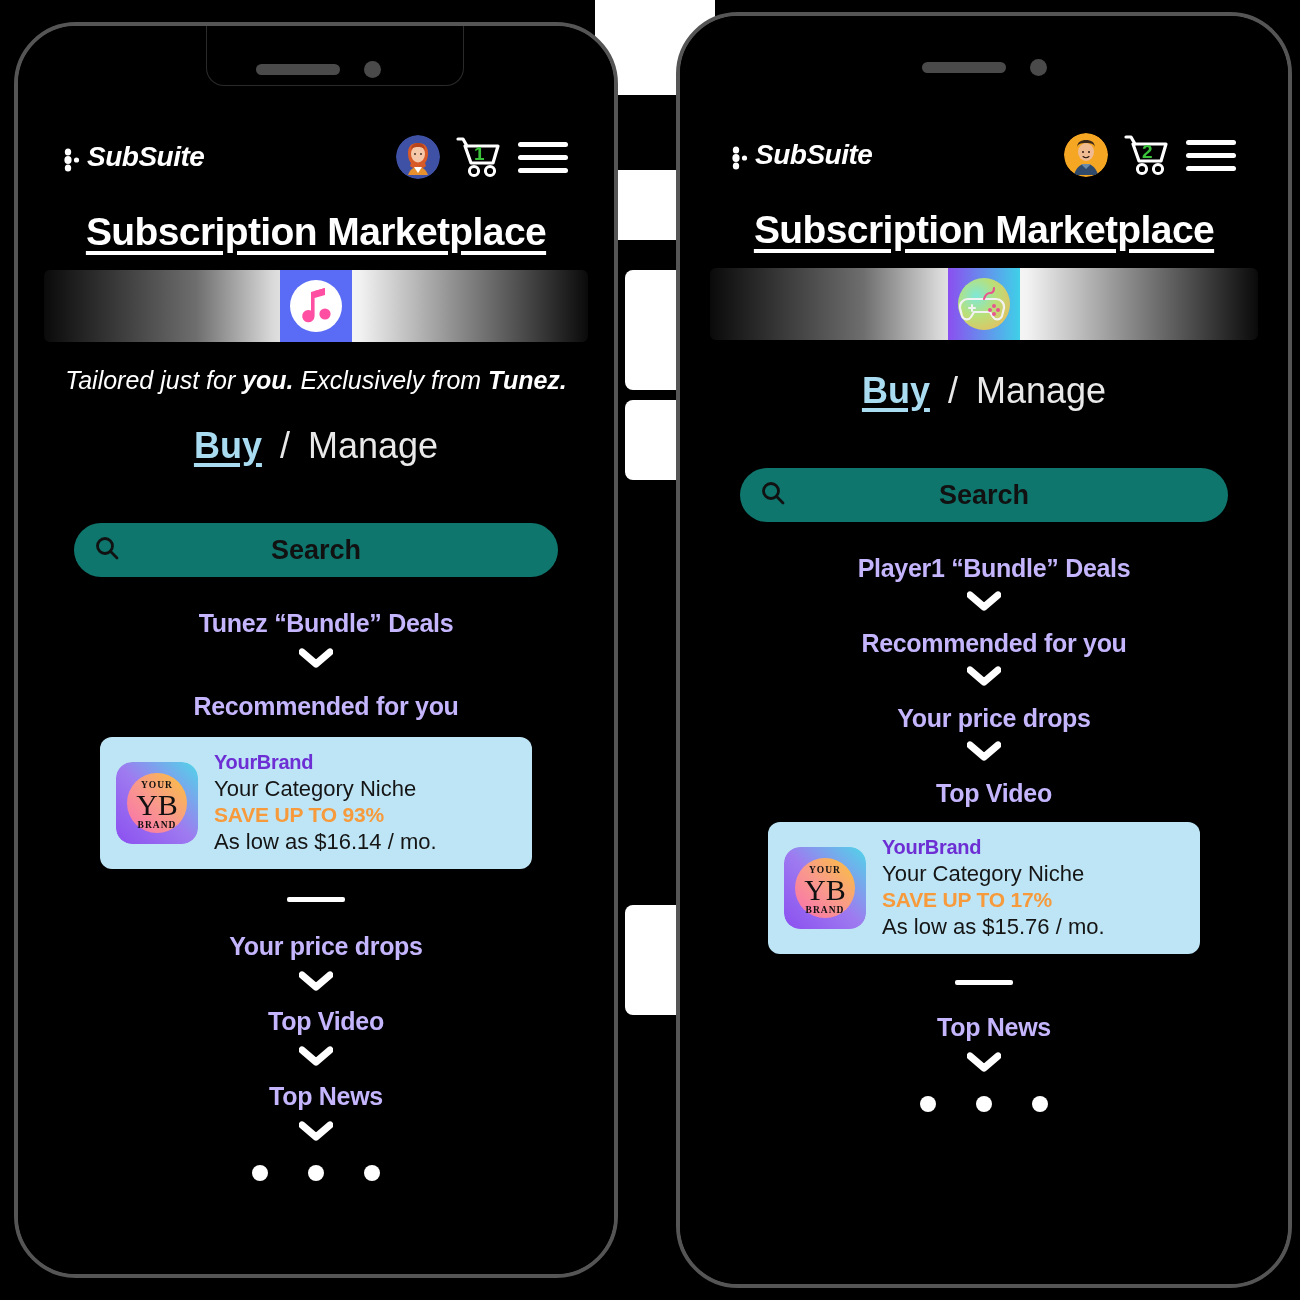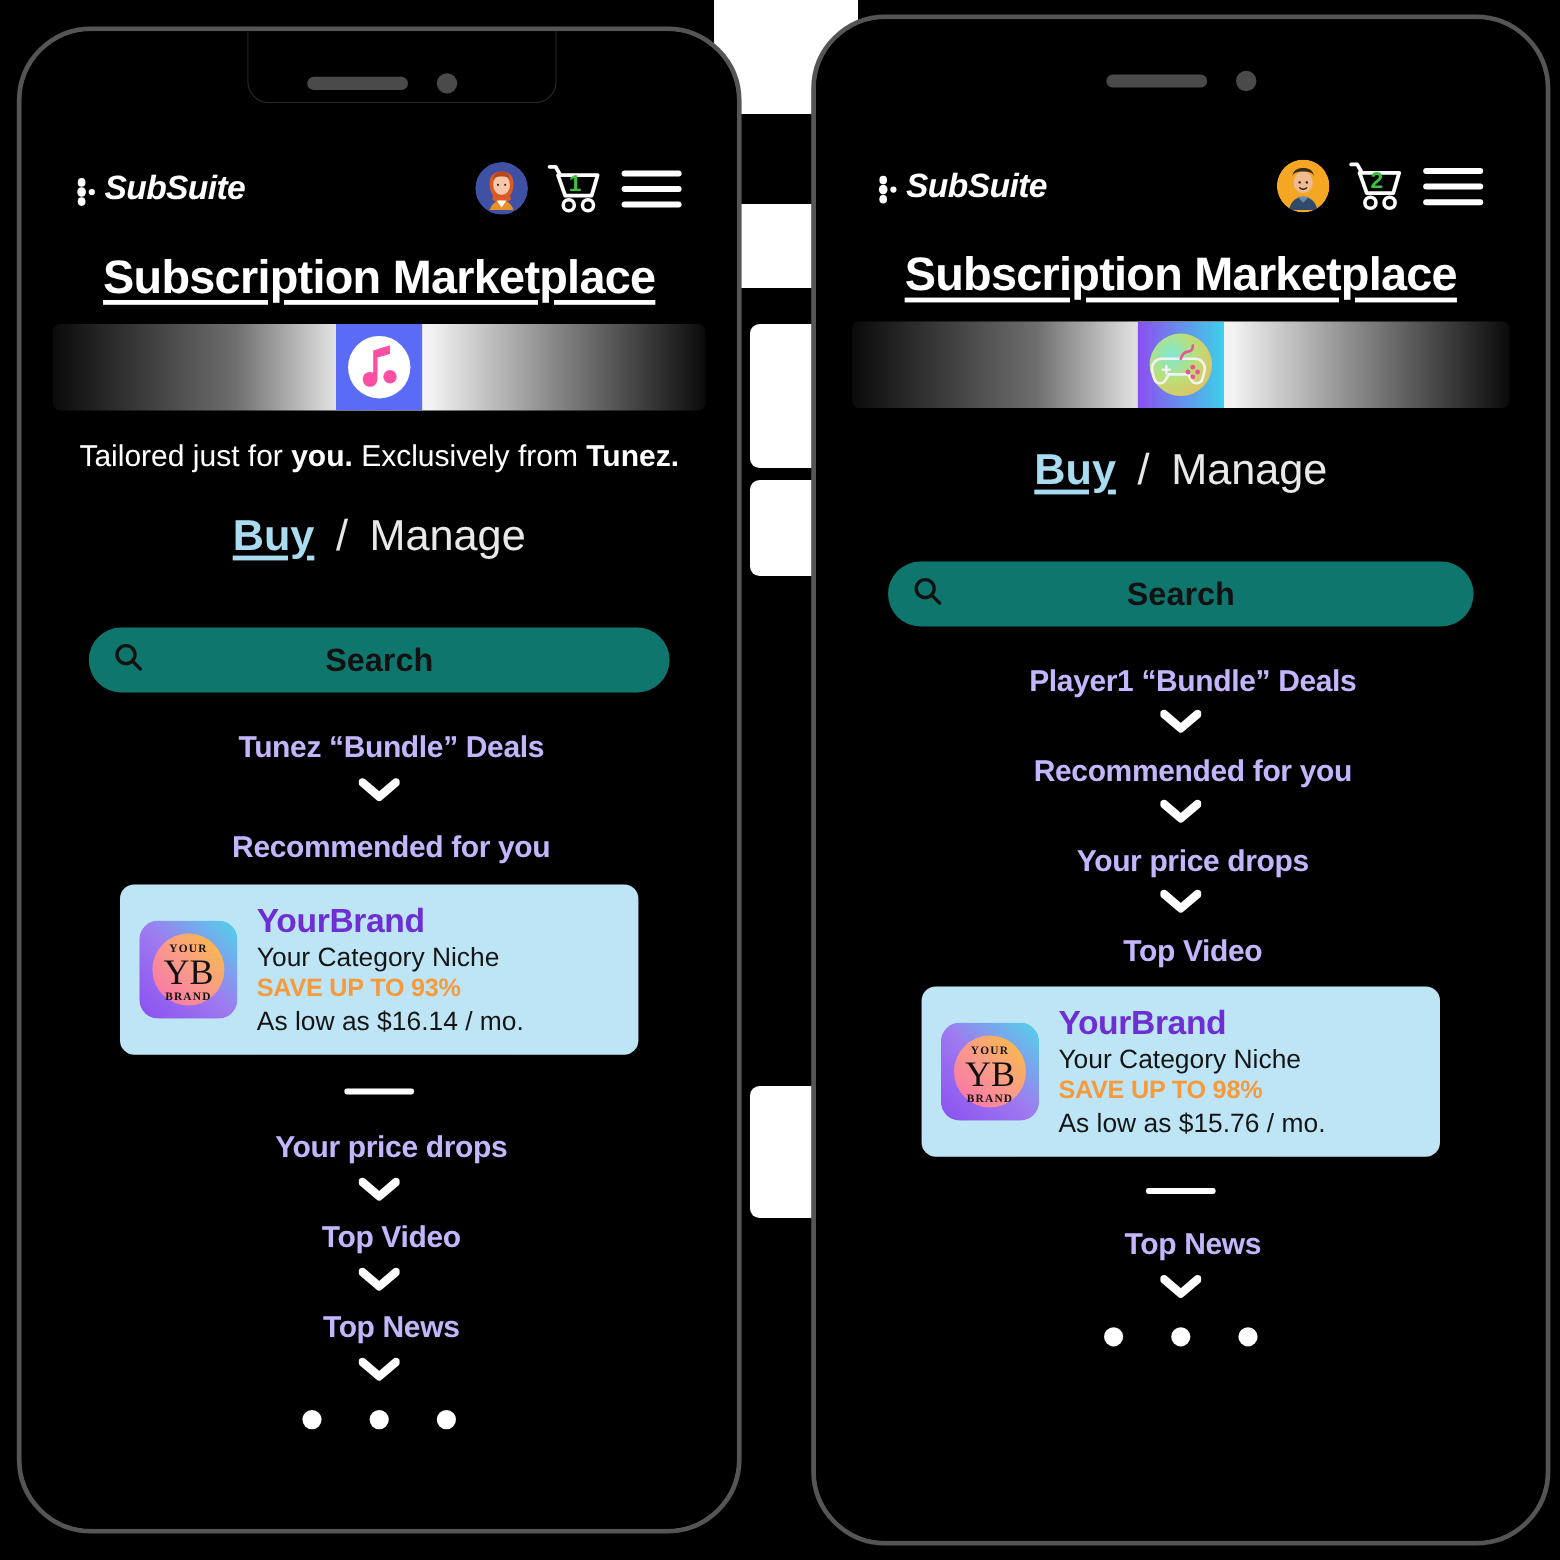--- a/index.html
+++ b/index.html
@@ -37,40 +37,40 @@
   .cart-badge{position:absolute;left:20px;top:8px;font-size:19px;font-weight:bold;color:#39c23a;font-family:"Liberation Sans",sans-serif;}
   .burger{display:flex;flex-direction:column;justify-content:center;gap:8px;width:50px;}
   .burger span{display:block;height:5px;background:#fff;border-radius:3px;width:100%;}
 
   .title{text-align:center;font-size:39px;font-weight:bold;letter-spacing:-0.6px;margin:20px 0 16px;text-decoration:underline;text-underline-offset:6px;text-decoration-thickness:4px;}
 
   .banner{position:relative;height:72px;margin:0 26px;border-radius:6px;overflow:hidden;
     background:linear-gradient(90deg,#0a0a0a 0%,#6e6e6e 28%,#d9d9d9 42%,#ffffff 50%,#f2f2f2 58%,#8c8c8c 76%,#0a0a0a 100%);}
   .banner-ico{position:absolute;left:50%;top:0;transform:translateX(-50%);width:72px;height:72px;display:flex;align-items:center;justify-content:center;}
 
-  .tagline{text-align:center;font-size:25px;margin:24px 0 0;color:#fff;font-weight:400;}
+  .tagline{text-align:center;font-size:25px;margin:24px 0 0;color:#fff;font-weight:400;font-style:italic;}
   .tagline b{font-weight:bold;}
 
   .tabs{display:flex;align-items:center;justify-content:center;gap:18px;margin-top:30px;font-size:36px;}
   .tab-buy{color:#a9dcf0;font-weight:bold;text-decoration:underline;text-underline-offset:5px;text-decoration-thickness:4px;}
   .tab-sep{color:#e8e8e8;font-weight:300;}
   .tab-manage{color:#e9e9e9;font-weight:400;}
 
   .searchbar{margin:56px 56px 0;height:54px;background:#0f766e;border-radius:28px;display:flex;align-items:center;position:relative;}
   .search-ico{position:absolute;left:20px;top:50%;transform:translateY(-50%);}
   .search-txt{flex:1;text-align:center;font-size:27px;font-weight:bold;color:#111;}
 
   .sec{text-align:center;font-size:25px;font-weight:bold;color:#c4b5fd;letter-spacing:-0.3px;padding-left:20px;}
   .chev{display:flex;justify-content:center;}
   .divider{width:58px;height:5px;background:#fff;margin:0 auto;border-radius:2px;}
 
   .card{margin:0 auto;background:#bde5f5;border-radius:12px;display:flex;align-items:center;gap:16px;padding:14px 16px;}
   .card-logo{width:82px;height:82px;border-radius:16px;flex:0 0 auto;overflow:hidden;}
   .card-body{display:flex;flex-direction:column;}
-  .card-brand{font-size:28px;font-weight:bold;color:#6d2fd4;line-height:1.18;letter-spacing:-0.3px;}
+  .card-brand{font-size:20px;font-weight:bold;color:#6d2fd4;line-height:1.18;letter-spacing:-0.3px;}
   .card-niche{font-size:22px;color:#151515;line-height:1.24;}
   .card-save{font-size:21px;font-weight:bold;color:#f79a3c;line-height:1.24;letter-spacing:-0.2px;}
   .card-price{font-size:22px;color:#151515;line-height:1.24;}
 
   .dots{display:flex;justify-content:center;gap:40px;}
   .dot{width:16px;height:16px;border-radius:50%;background:#fff;}
 </style>
 </head>
 <body>
 
@@ -372,21 +372,21 @@
               <rect width="82" height="82" rx="16" fill="url(#bgR)"></rect>
               <circle cx="41" cy="41" r="30" fill="url(#ciR)"></circle>
               <text x="41" y="26" font-family="Liberation Serif,serif" font-size="9.5" font-weight="bold" fill="#111" text-anchor="middle" letter-spacing="1">YOUR</text>
               <text x="41" y="53" font-family="Liberation Serif,serif" font-size="30" fill="#111" text-anchor="middle">YB</text>
               <text x="41" y="66" font-family="Liberation Serif,serif" font-size="9.5" font-weight="bold" fill="#111" text-anchor="middle" letter-spacing="1">BRAND</text>
             </svg>
           </div>
           <div class="card-body">
             <div class="card-brand">YourBrand</div>
             <div class="card-niche">Your Category Niche</div>
-            <div class="card-save">SAVE UP TO 98%</div>
+            <div class="card-save">SAVE UP TO 17%</div>
             <div class="card-price">As low as $15.76 / mo.</div>
           </div>
         </div>
 
         <div class="divider" style="margin-top:26px;"></div>
 
         <div class="sec" style="margin-top:28px;">Top News</div>
         <div class="chev" style="margin-top:10px;">
           <svg viewBox="0 0 34 20" width="34" height="20">
               <path d="M3 4 L17 16 L31 4" fill="none" stroke="#fff" stroke-width="7" stroke-linecap="round" stroke-linejoin="round"></path>

